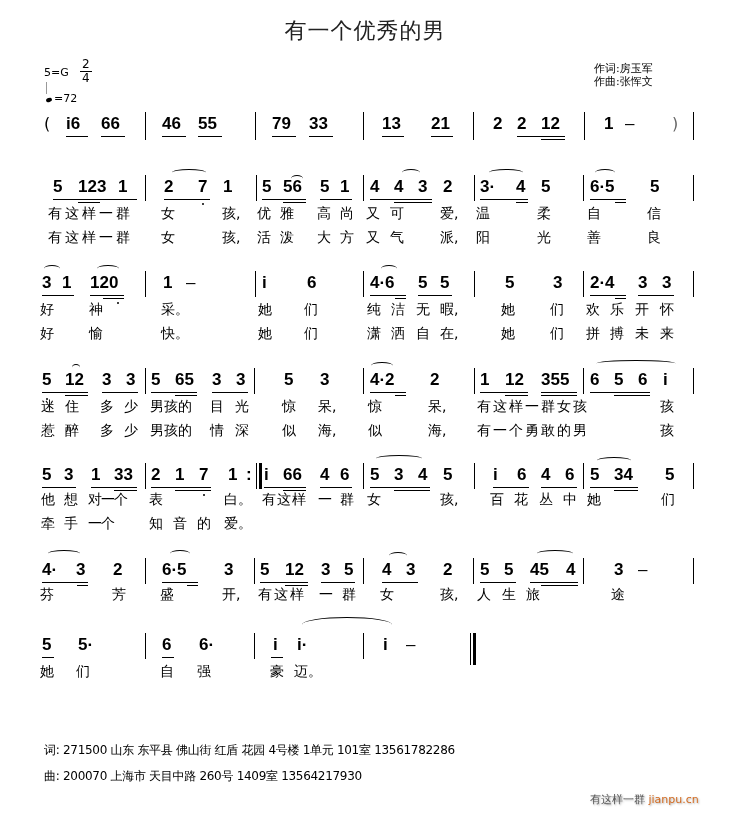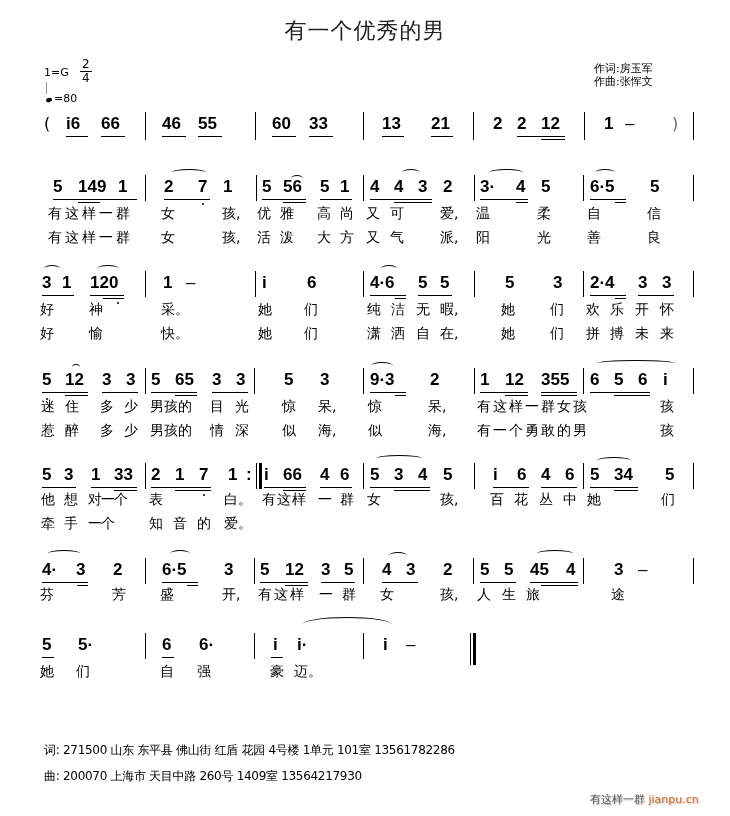--- a/index.html
+++ b/index.html
@@ -28,47 +28,47 @@
   .addr { position:absolute; left:44px; font-size:12px; line-height:14px; letter-spacing:-0.3px; }
   .wm { position:absolute; left:590px; top:792px; font-size:11px; color:#555;
         text-shadow:1px 1px 2px #aaa; }
   .wm .en { color:#d2691e; }
   .paren { position:absolute; font-size:16px; font-family:"DejaVu Sans", sans-serif; }
 </style>
 </head>
 <body>
 
 <div class="title">有一个优秀的男</div>
-<div class="meta key">1=G</div>
+<div class="meta key">5=G</div>
 <div class="ts">
   <span class="num">2</span>
   <span>4</span>
 </div>
 <div class="tempo">
   <span class="stem"></span>
-  <span class="head"></span><span>=80</span>
+  <span class="head"></span><span>=72</span>
 </div>
 <div class="meta credits">
   <div>作词:房玉军</div>
   <div>作曲:张恽文</div>
 </div>
 
 <div class="row" style="top:112px;height:40px;">
   <span class="paren" style="left:44px;top:2px;">(</span>
   <span class="n" style="left:66px;top:2px;">i6</span>
   <span class="n" style="left:101px;top:2px;">66</span>
   <div class="ul" style="left:66px;top:24px;width:22px;"></div>
   <div class="ul" style="left:101px;top:24px;width:24px;"></div>
   <div class="bar" style="left:145px;top:0;height:28px;"></div>
   <span class="n" style="left:162px;top:2px;">46</span>
   <span class="n" style="left:198px;top:2px;">55</span>
   <div class="ul" style="left:162px;top:24px;width:24px;"></div>
   <div class="ul" style="left:198px;top:24px;width:24px;"></div>
   <div class="bar" style="left:255px;top:0;height:28px;"></div>
-  <span class="n" style="left:272px;top:2px;">60</span>
+  <span class="n" style="left:272px;top:2px;">79</span>
   <span class="n" style="left:309px;top:2px;">33</span>
   <div class="ul" style="left:272px;top:24px;width:24px;"></div>
   <div class="ul" style="left:309px;top:24px;width:24px;"></div>
   <div class="bar" style="left:363px;top:0;height:28px;"></div>
   <span class="n" style="left:382px;top:2px;">13</span>
   <span class="n" style="left:431px;top:2px;">21</span>
   <div class="ul" style="left:382px;top:24px;width:22px;"></div>
   <div class="ul" style="left:431px;top:24px;width:22px;"></div>
   <div class="bar" style="left:473px;top:0;height:28px;"></div>
   <span class="n" style="left:493px;top:2px;">2</span>
@@ -84,21 +84,21 @@
 </div>
 
 <div class="row" style="top:165px;height:90px;">
   <div class="slur" style="left:172px;top:4px;width:34px;"></div>
   <div class="slur" style="left:291px;top:10px;width:12px;"></div>
   <div class="slur" style="left:402px;top:4px;width:18px;"></div>
   <div class="slur" style="left:489px;top:4px;width:34px;"></div>
   <div class="slur" style="left:595px;top:4px;width:20px;"></div>
 
   <span class="n" style="left:53px;top:12px;">5</span>
-  <span class="n" style="left:78px;top:12px;">149</span>
+  <span class="n" style="left:78px;top:12px;">123</span>
   <span class="n" style="left:118px;top:12px;">1</span>
   <div class="ul" style="left:53px;top:34px;width:84px;"></div>
   <div class="ul" style="left:78px;top:37px;width:22px;"></div>
   <div class="bar" style="left:145px;top:10px;height:26px;"></div>
   <span class="n" style="left:164px;top:12px;">2</span>
   <span class="n" style="left:198px;top:12px;">7</span>
   <span class="n" style="left:223px;top:12px;">1</span>
   <div class="ul" style="left:164px;top:34px;width:46px;"></div>
   <div class="dot" style="left:202px;top:38px;"></div>
   <div class="bar" style="left:256px;top:10px;height:26px;"></div>
@@ -254,21 +254,21 @@
   <span class="n" style="left:175px;top:10px;">65</span>
   <span class="n" style="left:212px;top:10px;">3</span>
   <span class="n" style="left:236px;top:10px;">3</span>
   <div class="ul" style="left:151px;top:32px;width:46px;"></div>
   <div class="ul" style="left:175px;top:35px;width:22px;"></div>
   <div class="ul" style="left:212px;top:32px;width:36px;"></div>
   <div class="bar" style="left:254px;top:8px;height:26px;"></div>
   <span class="n" style="left:284px;top:10px;">5</span>
   <span class="n" style="left:320px;top:10px;">3</span>
   <div class="bar" style="left:363px;top:8px;height:26px;"></div>
-  <span class="n" style="left:370px;top:10px;">9·3</span>
+  <span class="n" style="left:370px;top:10px;">4·2</span>
   <span class="n" style="left:430px;top:10px;">2</span>
   <div class="ul" style="left:370px;top:32px;width:36px;"></div>
   <div class="ul" style="left:395px;top:35px;width:11px;"></div>
   <div class="bar" style="left:474px;top:8px;height:26px;"></div>
   <span class="n" style="left:480px;top:10px;">1</span>
   <span class="n" style="left:505px;top:10px;">12</span>
   <span class="n" style="left:541px;top:10px;">355</span>
   <div class="ul" style="left:480px;top:32px;width:48px;"></div>
   <div class="ul" style="left:505px;top:35px;width:23px;"></div>
   <div class="ul" style="left:541px;top:32px;width:36px;"></div>

